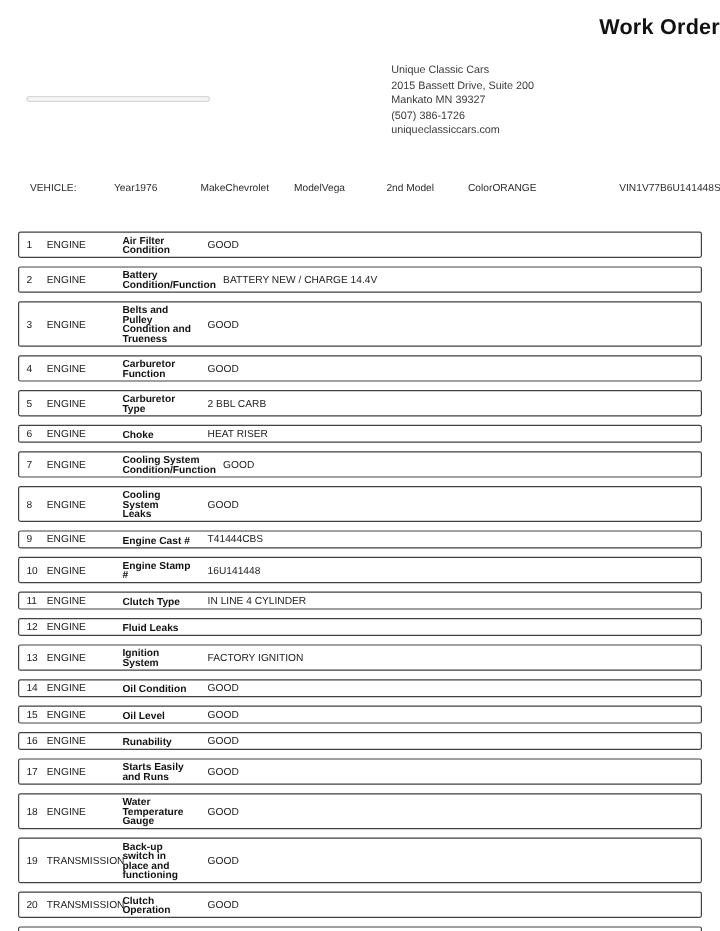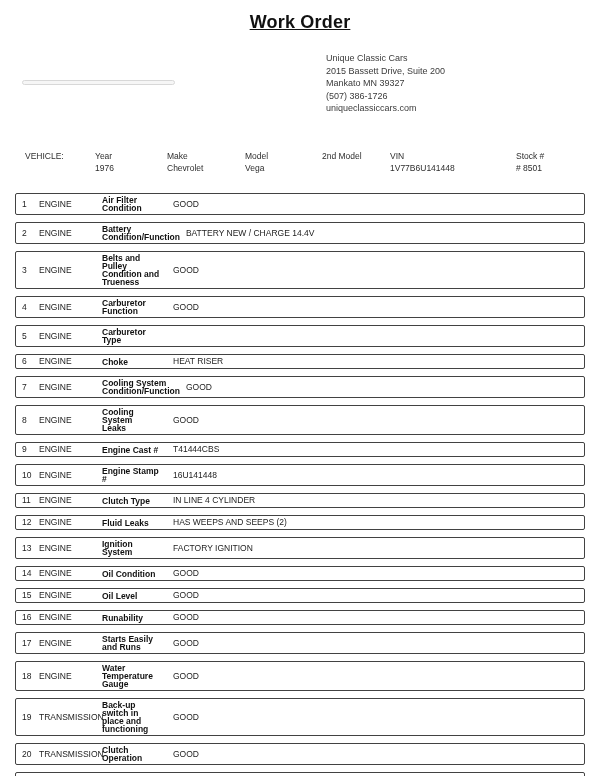--- a/index.html
+++ b/index.html
@@ -8,24 +8,23 @@
     width: 600px; height: 776px;
     overflow: hidden;
     font-family: "Liberation Sans", "DejaVu Sans", sans-serif;
     color: #1f1f1f;
     position: relative;
   }
   .page { position: absolute; inset: 0; background: #fff; }
 
   .doc-title {
     position: absolute; top: 12px; left: 0; width: 100%;
-    text-align: center;
+    text-align: right;
     font-size: 18px; font-weight: bold; color: #111;
     letter-spacing: 0.2px;
-    text-decoration: underline;
   }
 
   .logo-bar {
     position: absolute; left: 22px; top: 80px;
     width: 153px; height: 5px;
     background: #f6f6f6;
     border: 1px solid #d8d8d8;
     border-radius: 3px;
   }
 
@@ -33,21 +32,21 @@
     position: absolute; left: 326px; top: 52px;
     font-size: 9px; line-height: 12.5px; color: #3b3b3b;
   }
 
   .vehicle {
     position: absolute; top: 151px; left: 25px; right: 15px;
     display: flex;
     font-size: 8.5px; color: #2e2e2e;
   }
   .vehicle .v-label { flex: none; width: 70px; line-height: 11px; }
-  .v-col { flex: none; display: flex; flex-direction: column; line-height: 11px; }
+  .v-col { flex: none; display: flex; flex-direction: row; line-height: 11px; }
   .v-col .v-field-label { margin-bottom: 1px; }
   .v-col:nth-of-type(1) { width: 40px; }
   .v-col:nth-of-type(2) { width: 72px; }
   .v-col:nth-of-type(3) { width: 46px; }
   .v-col:nth-of-type(4) { width: 77px; margin-left: 32px; }
   .v-col:nth-of-type(5) { width: 68px; }
   .v-col:nth-of-type(6) { width: 126px; }
   .v-col:nth-of-type(7) { width: auto; }
 
   .table-area {
@@ -103,20 +102,24 @@
     </div>
     <div class="v-col">
       <div class="v-field-label">Model</div>
       <div class="v-field-value">Vega</div>
     </div>
     <div class="v-col">
       <div class="v-field-label">2nd Model</div>
       <div class="v-field-value"></div>
     </div>
     <div class="v-col">
+      <div class="v-field-label">Color</div>
+      <div class="v-field-value">ORANGE</div>
+    </div>
+    <div class="v-col">
       <div class="v-field-label">VIN</div>
       <div class="v-field-value">1V77B6U141448</div>
     </div>
     <div class="v-col">
       <div class="v-field-label">Stock #</div>
       <div class="v-field-value"># 8501</div>
     </div>
   </div>
 
   <div class="table-area" id="rows-container">
@@ -153,20 +156,21 @@
       <div class="c-item">Carburetor
 Function</div>
       <div class="c-val">GOOD</div>
     </div>
 
     <div class="wo-row">
       <div class="c-num">5</div>
       <div class="c-cat">ENGINE</div>
       <div class="c-item">Carburetor
 Type</div>
+      <div class="c-val">2 BBL CARB</div>
     </div>
 
     <div class="wo-row">
       <div class="c-num">6</div>
       <div class="c-cat">ENGINE</div>
       <div class="c-item">Choke</div>
       <div class="c-val">HEAT RISER</div>
     </div>
 
     <div class="wo-row">
@@ -205,21 +209,20 @@
       <div class="c-num">11</div>
       <div class="c-cat">ENGINE</div>
       <div class="c-item">Clutch Type</div>
       <div class="c-val">IN LINE 4 CYLINDER</div>
     </div>
 
     <div class="wo-row">
       <div class="c-num">12</div>
       <div class="c-cat">ENGINE</div>
       <div class="c-item">Fluid Leaks</div>
-      <div class="c-val">HAS WEEPS AND SEEPS (2)</div>
     </div>
 
     <div class="wo-row">
       <div class="c-num">13</div>
       <div class="c-cat">ENGINE</div>
       <div class="c-item">Ignition
 System</div>
       <div class="c-val">FACTORY IGNITION</div>
     </div>
 

